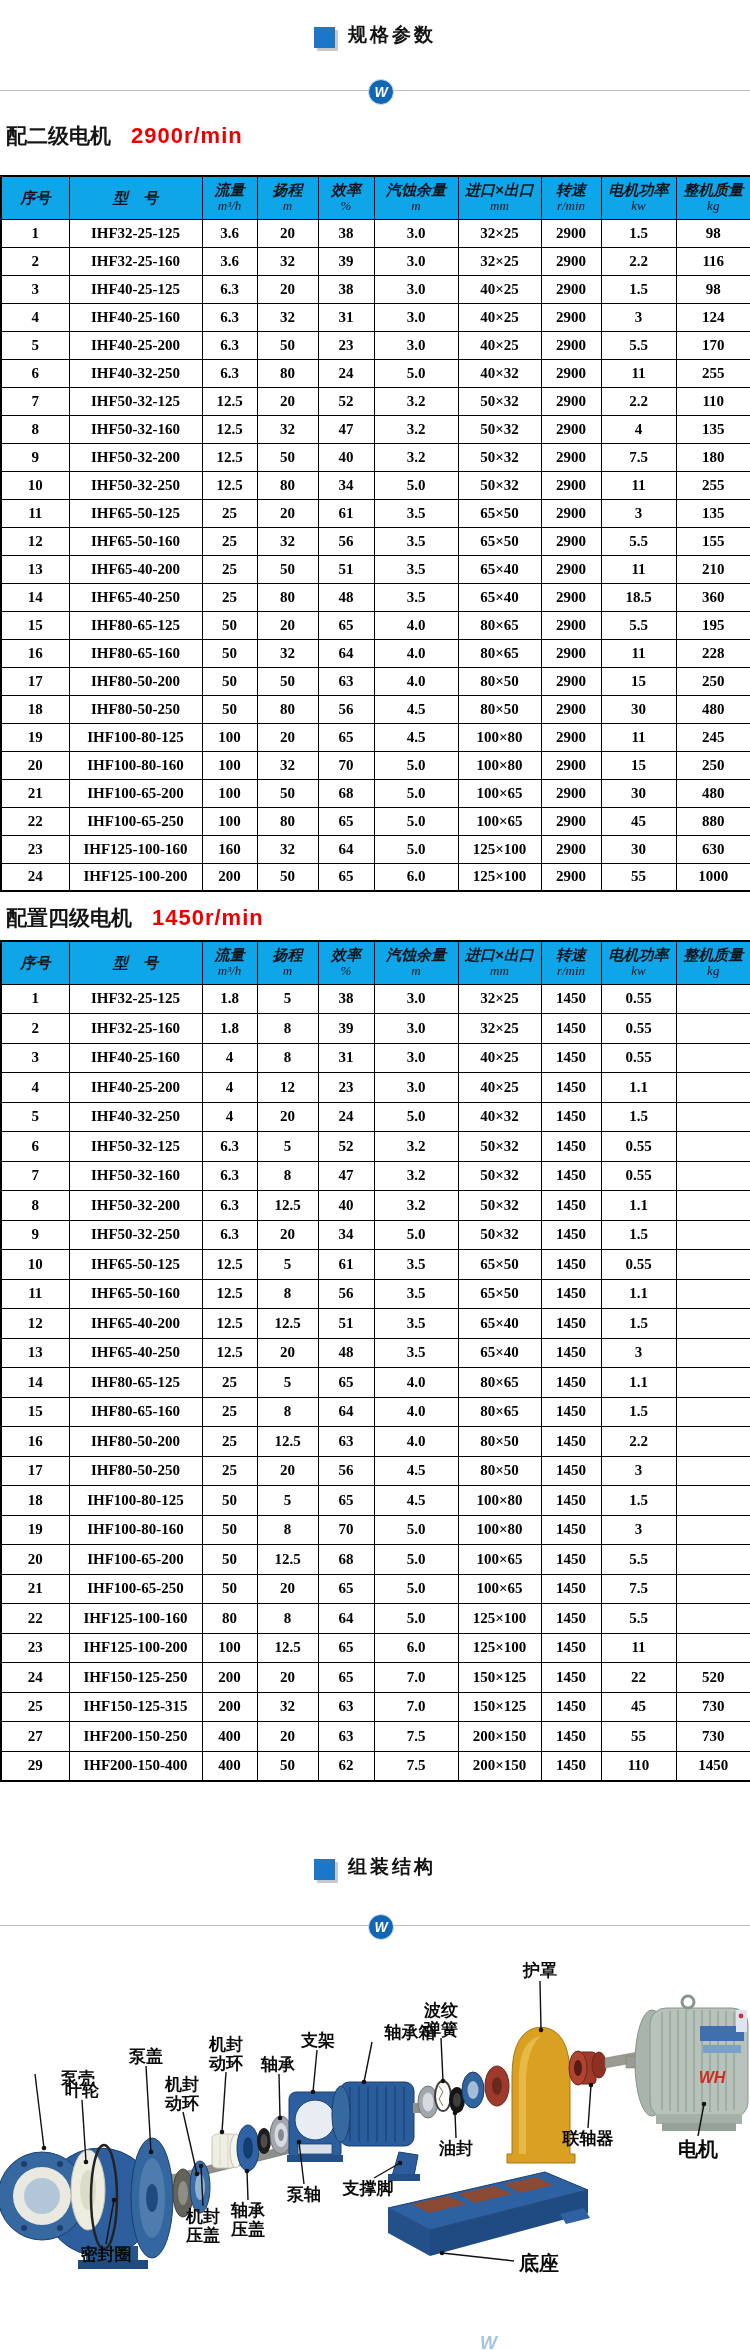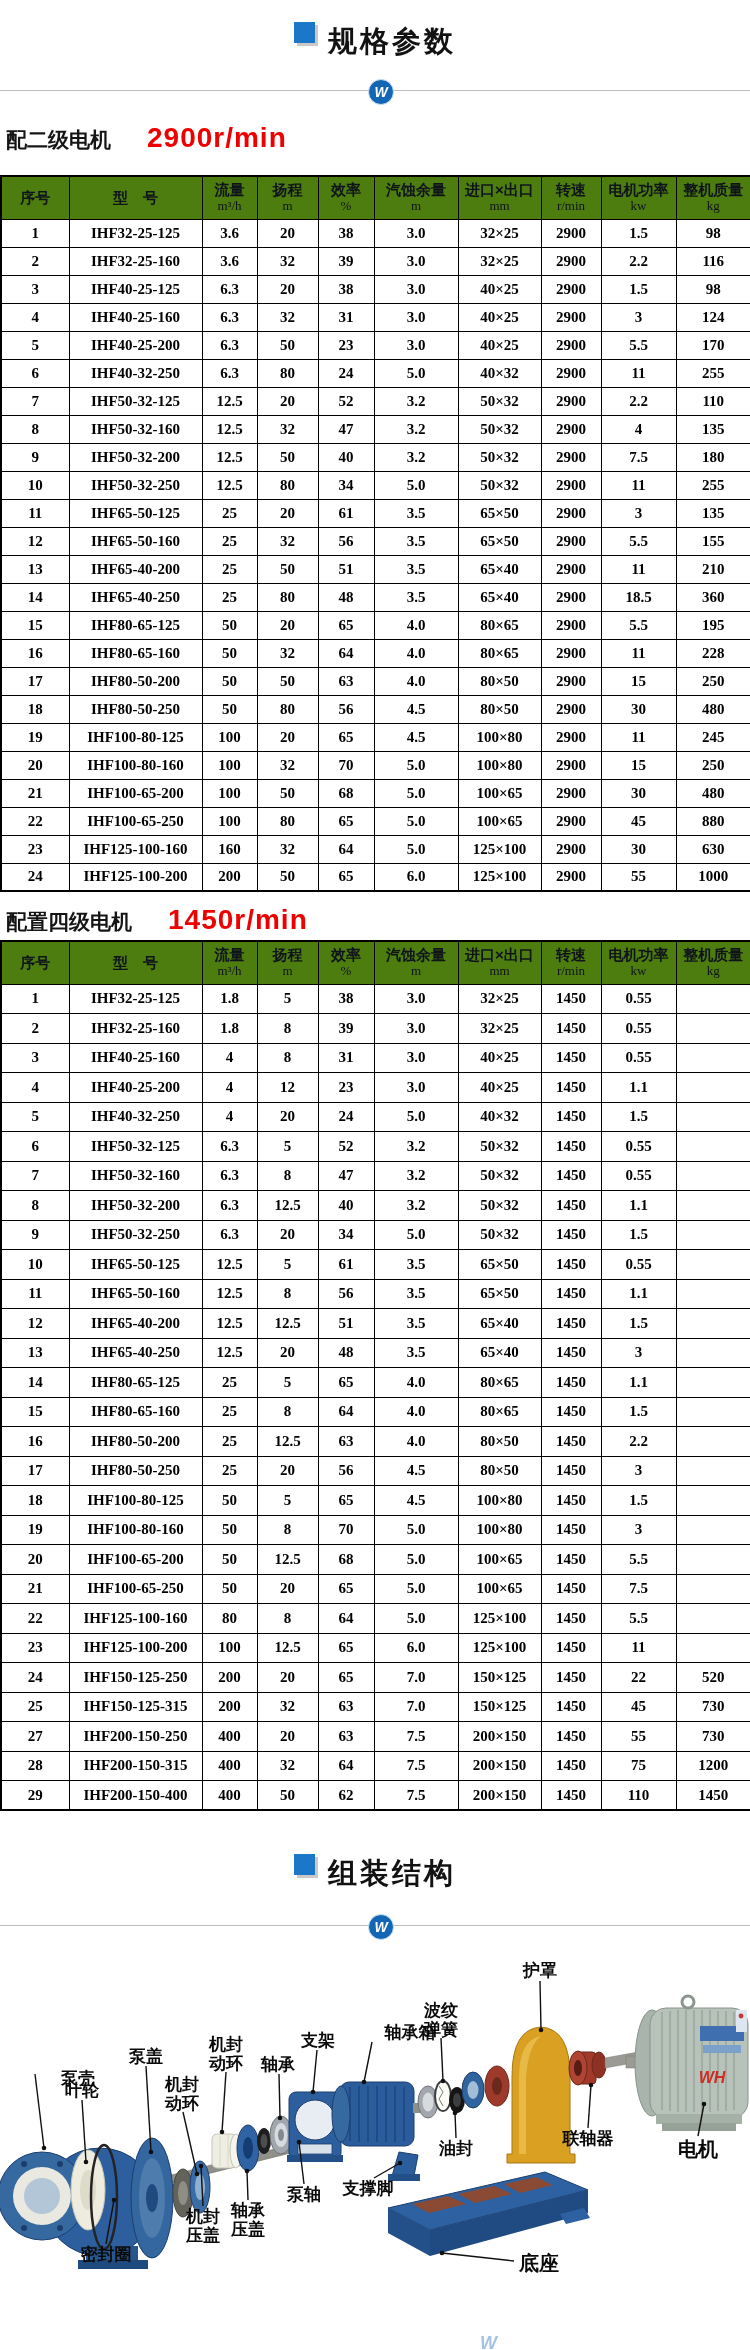--- a/index.html
+++ b/index.html
@@ -1,31 +1,31 @@
 <!DOCTYPE html>
 <html><head>
 <meta charset="utf-8">
 <style>
   html,body{margin:0;padding:0;}
   body{width:750px;height:2350px;position:relative;background:#fff;overflow:hidden;
        font-family:"Liberation Sans","DejaVu Sans",sans-serif;}
   .sec-title{position:absolute;left:0;width:750px;display:flex;justify-content:center;
-             align-items:flex-start;gap:13px;font-size:29px;font-weight:bold;color:#121212;letter-spacing:3px;}
+             align-items:flex-end;gap:13px;font-size:19px;font-weight:bold;color:#121212;letter-spacing:3px;}
   .sq{width:21px;height:21px;background:#1b78c8;box-shadow:3px 3px 0 #c9c9c9;flex:0 0 auto;}
   .divider{position:absolute;left:0;width:750px;height:1px;background:#bdbdbd;}
   .w-badge{position:absolute;width:24px;height:24px;border-radius:50%;background:#1266b4;
            color:#fff;display:flex;align-items:center;justify-content:center;
            font-weight:bold;font-style:italic;font-size:14px;border:1px solid #cfe0ef;z-index:2;}
   .subtitle{position:absolute;left:6px;font-size:21px;font-weight:bold;color:#151515;white-space:nowrap;}
-  .subtitle .speed{color:#ee0000;margin-left:36px;font-size:28px;letter-spacing:1px;}
+  .subtitle .speed{color:#ee0000;margin-left:20px;font-size:22px;letter-spacing:1px;}
   table.spec{position:absolute;left:0;width:750px;border-collapse:collapse;table-layout:fixed;
              border:2px solid #000;font-family:"Liberation Serif","DejaVu Serif",serif;}
   table.spec th,table.spec td{border:1px solid #000;text-align:center;vertical-align:middle;padding:0;overflow:hidden;}
-  table.spec th{background:#4d7c0f;font-family:"Liberation Sans","DejaVu Sans",sans-serif;
-                font-weight:bold;color:#0f141b;font-size:15px;line-height:1.15;}
+  table.spec th{background:#0ea5e9;font-family:"Liberation Sans","DejaVu Sans",sans-serif;
+                font-weight:bold;color:#0f141b;font-size:15px;line-height:1.15;font-style:italic;}
   .h-unit{font-family:"Liberation Serif",serif;font-weight:normal;font-size:13px;margin-top:1px;}
   table.spec td{font-size:15px;font-weight:bold;color:#000;}
   table.t1 thead tr{height:43px;} table.t1 tbody tr{height:28px;}
   table.t2 thead tr{height:43px;} table.t2 tbody tr{height:29.5px;}
   .diagram{position:absolute;top:1950px;left:0;width:750px;height:400px;}
   .diagram svg{position:absolute;left:0;top:0;}
   .dlabel{position:absolute;transform:translateX(-50%);font-weight:bold;font-size:17px;
           color:#0a0a0a;line-height:1.1;text-align:center;white-space:pre-line;z-index:3;}
   .dlabel.big{font-size:20px;}
 </style>
@@ -754,32 +754,20 @@
         <td>27</td>
         <td>IHF200-150-250</td>
         <td>400</td>
         <td>20</td>
         <td>63</td>
         <td>7.5</td>
         <td>200×150</td>
         <td>1450</td>
         <td>55</td>
         <td>730</td>
-      </tr>
-      <tr>
-        <td>28</td>
-        <td>IHF200-150-315</td>
-        <td>400</td>
-        <td>32</td>
-        <td>64</td>
-        <td>7.5</td>
-        <td>200×150</td>
-        <td>1450</td>
-        <td>75</td>
-        <td>1200</td>
       </tr>
       <tr>
         <td>29</td>
         <td>IHF200-150-400</td>
         <td>400</td>
         <td>50</td>
         <td>62</td>
         <td>7.5</td>
         <td>200×150</td>
         <td>1450</td>

